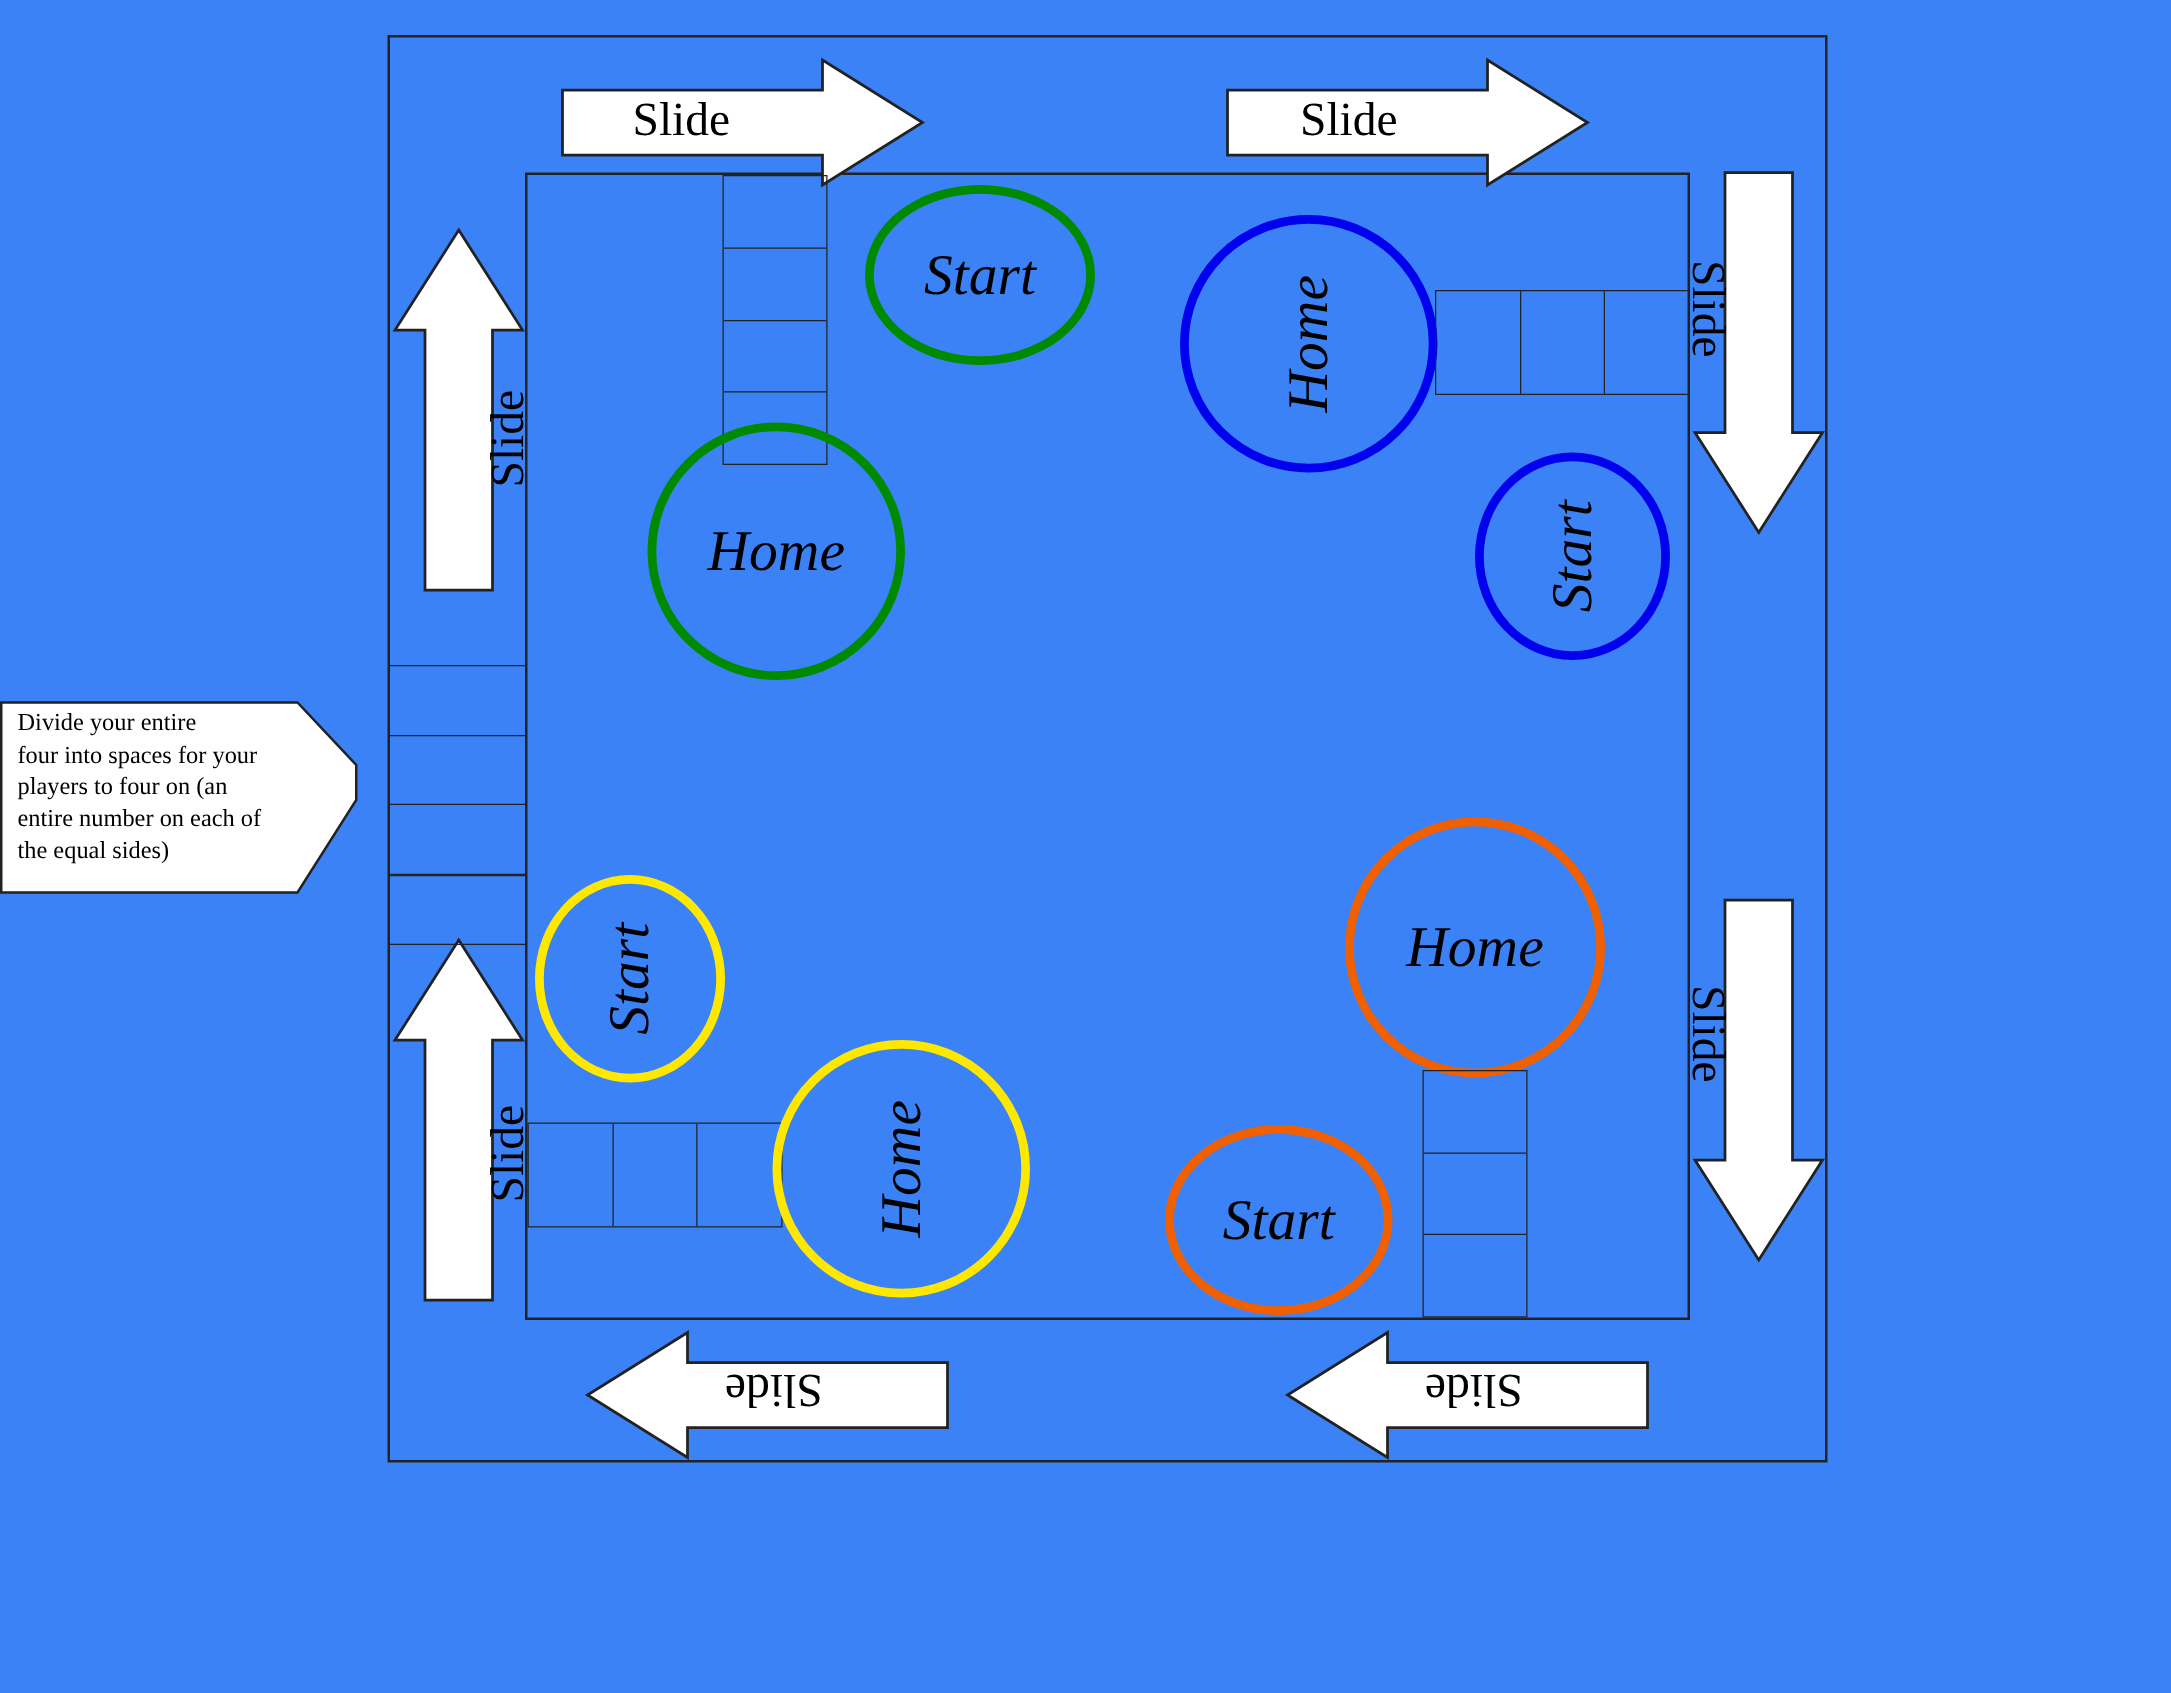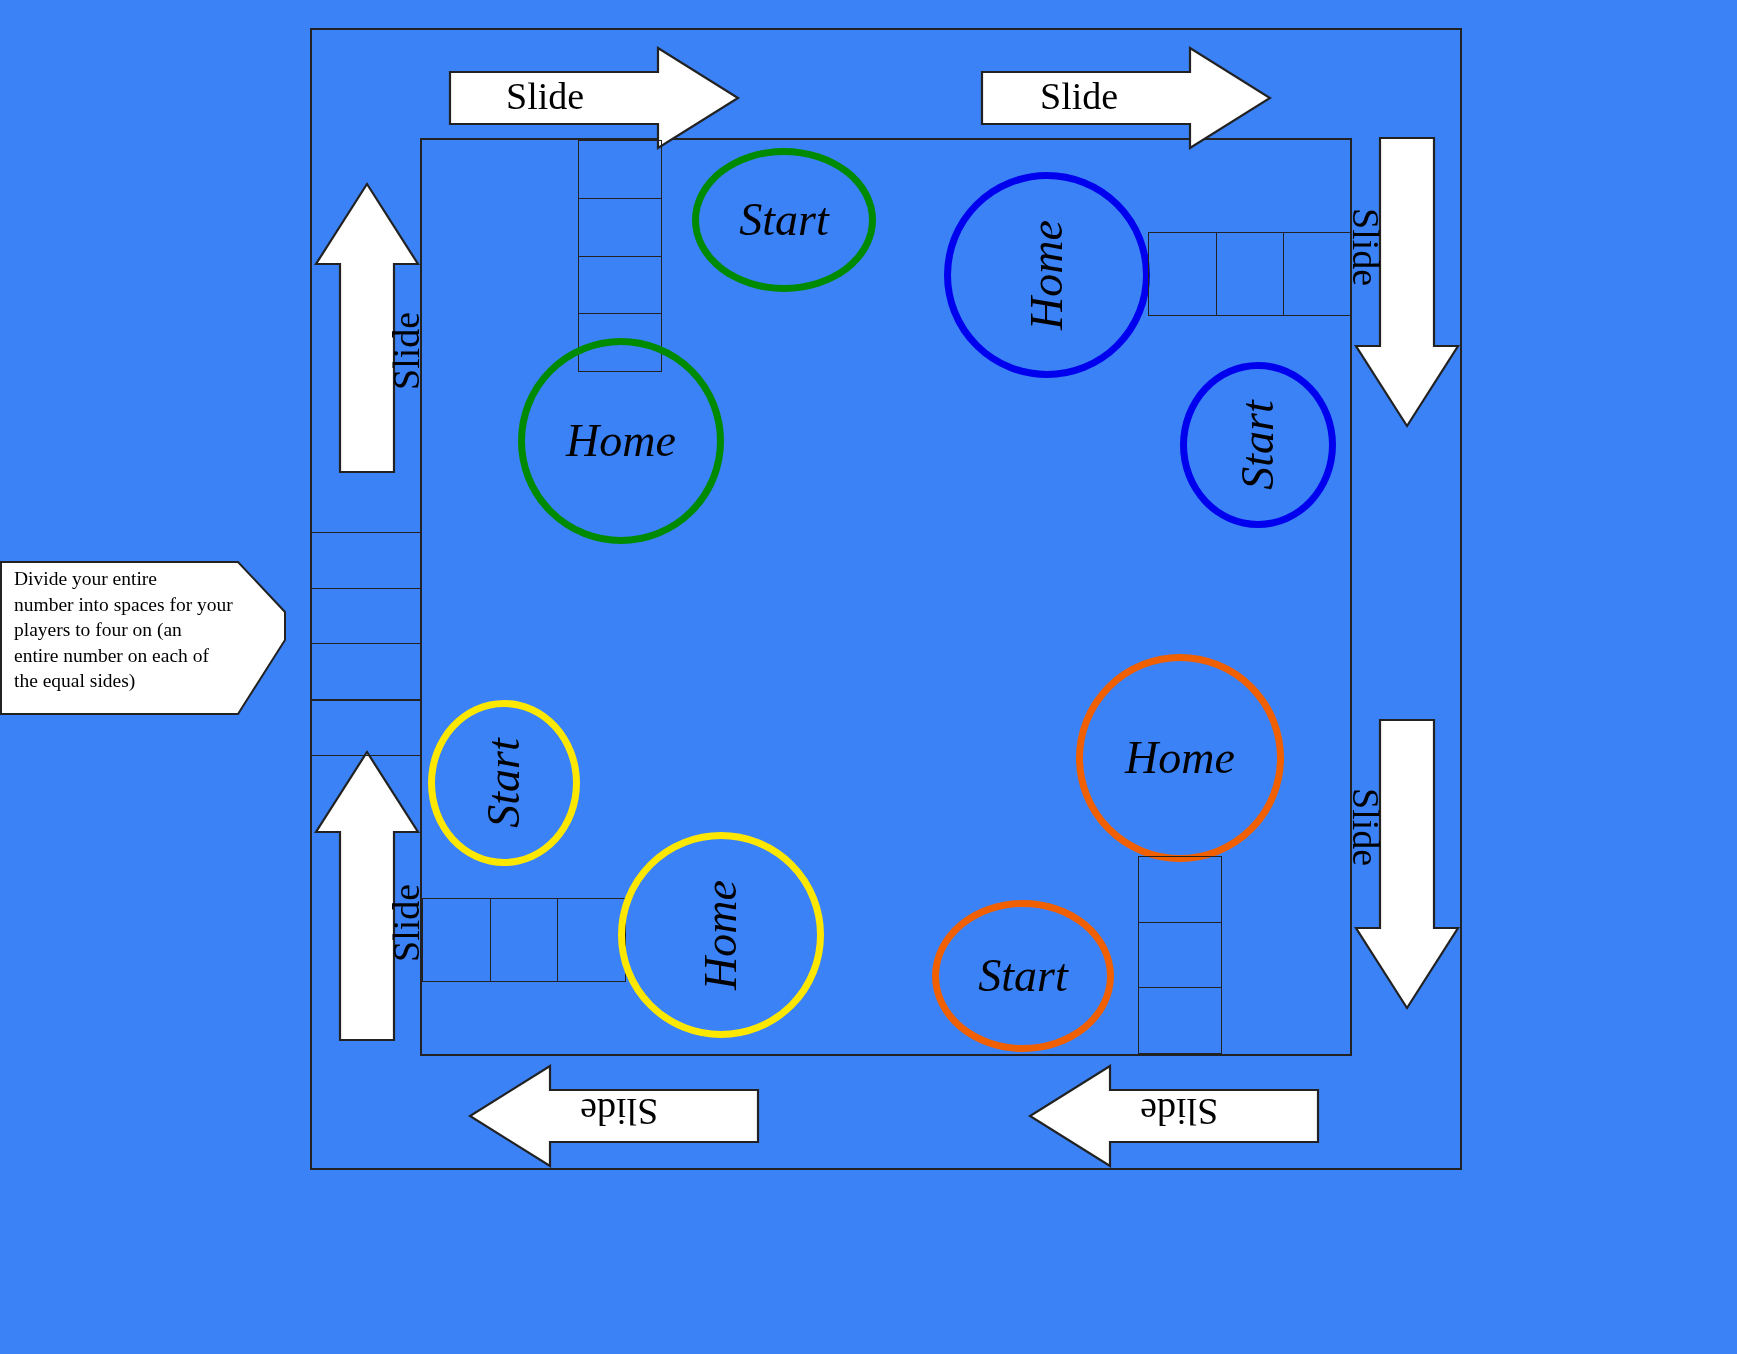--- a/index.html
+++ b/index.html
@@ -192,20 +192,20 @@
   <div class="circ rot90" style="left:618px;top:832px;width:206px;height:206px;border:7px solid #ffe800;">
     <span>Home</span>
   </div>
 
   <div id="callout" style="left:0px;top:556px;width:288px;height:164px;">
     <svg width="288" height="164" viewBox="0 0 288 164">
       <polygon points="1,6 238,6 285,56 285,84 238,158 1,158" fill="#ffffff" stroke="#222" stroke-width="2" stroke-linejoin="miter"></polygon>
     </svg>
     <div class="ctext">
       <div>Divide your entire</div>
-      <div>number into spaces for your</div>
+      <div>four into spaces for your</div>
       <div>players to four on (an</div>
       <div>entire number on each of</div>
       <div>the equal sides)</div>
     </div>
   </div>
 
 </div>
 
 </body></html>

